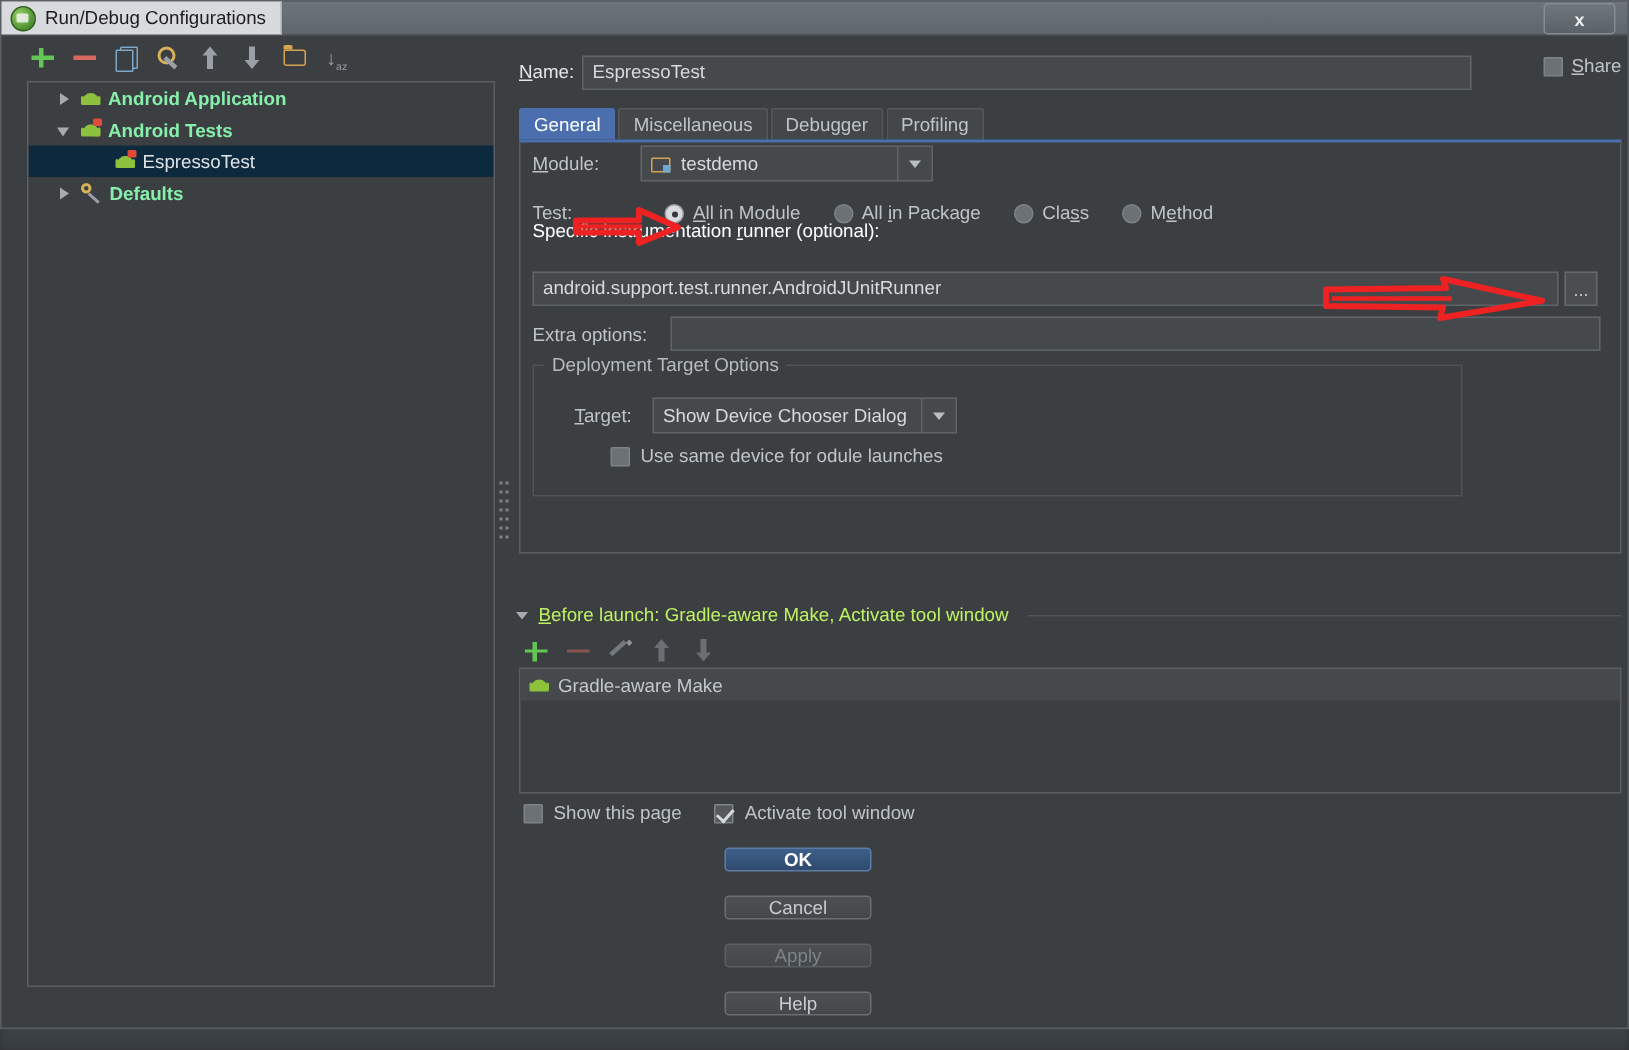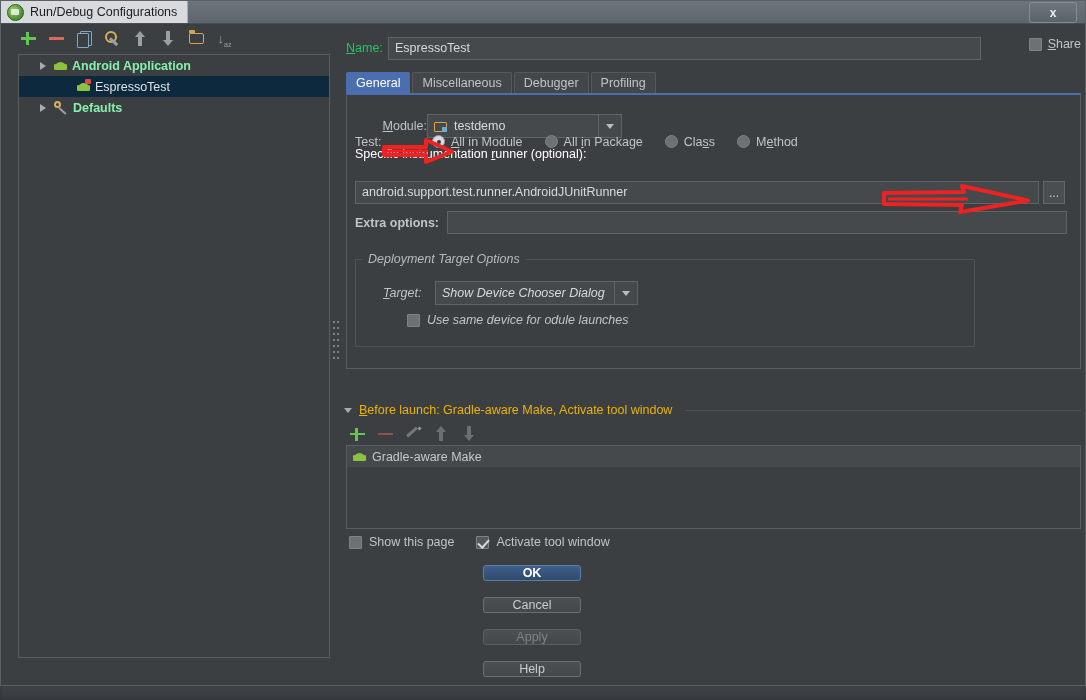--- a/index.html
+++ b/index.html
@@ -106,21 +106,21 @@
 
   
   #splitter{position:absolute;left:331px;top:320px;width:9px;height:44px;}
   #splitter i{position:absolute;width:2px;height:2px;background:#7d8286;}
 
   
   #rightpane{position:absolute;left:340px;top:24px;width:740px;height:640px;}
 
   .row{display:flex;align-items:center;}
   #namerow{position:absolute;left:5px;top:11px;width:735px;height:24px;}
-  #namerow label{color:#22c55e;width:42px;}
+  #namerow label{color:#e5e5e5;width:42px;}
   .u{text-decoration:underline;}
   .field{
     background:#45494b;border:1px solid #5f6468;box-sizing:border-box;
     color:#d6dade;height:23px;line-height:21px;padding:0 6px;font-size:12.5px;
     white-space:nowrap;overflow:hidden;
   }
   #nameinput{width:593px;}
   #sharebox{position:absolute;right:0;top:12px;display:flex;align-items:center;gap:6px;}
   .cbx{width:13px;height:13px;background:#6b7175;border:1px solid #7d8387;
      box-sizing:border-box;border-radius:1px;position:relative;flex:none;}
@@ -135,72 +135,72 @@
      background:#43474a;border:1px solid #55595c;border-bottom:none;
      border-radius:2px 2px 0 0;color:#bfc4c8;}
   .tab.active{background:#4b6eaf;border-color:#4b6eaf;color:#ffffff;}
 
   #tabpanel{
     position:absolute;left:5px;top:68px;width:735px;height:276px;
     border:1px solid #5a5e60;border-top:2px solid #4b6eaf;box-sizing:border-box;
     background:#3c3f41;
   }
   .tp-row{position:absolute;display:flex;align-items:center;}
-  #moduleRow{left:8px;top:19px;text-align:right;}
+  #moduleRow{left:8px;top:2px;}
   #moduleRow .cap{color:#bfc4c8;width:72px;}
   .combo{display:flex;align-items:center;height:24px;background:#45494b;
      border:1px solid #5f6468;box-sizing:border-box;}
   .combo .val{padding:0 8px 0 6px;color:#d6dade;display:flex;align-items:center;gap:6px;white-space:nowrap;}
   .combo .arrow{width:22px;height:22px;border-left:1px solid #5f6468;display:flex;
      align-items:center;justify-content:center;}
   .combo .arrow:after{content:"";border-left:4.5px solid transparent;
      border-right:4.5px solid transparent;border-top:5px solid #b9bec2;}
   .modicon{width:14px;height:13px;position:relative;flex:none;}
   .modicon:before{content:"";position:absolute;left:0;top:2px;width:13px;height:10px;
      border:1.5px solid #d6a44e;box-sizing:border-box;border-radius:1px;}
   .modicon:after{content:"";position:absolute;right:1px;bottom:1px;width:5px;height:5px;
      background:#6fa8d0;}
 
-  #testRow{left:8px;top:40px;gap:5px;}
+  #testRow{left:8px;top:40px;gap:16px;}
   #testRow .cap{color:#bfc4c8;width:72px;}
   .radiogrp{display:flex;align-items:center;}
-  .radio{display:flex;align-items:flex-start;gap:6px;margin-right:22px;}
+  .radio{display:flex;align-items:flex-end;gap:6px;margin-right:22px;}
   .rdot{width:13px;height:13px;border-radius:50%;background:#6b7175;
      border:1px solid #7d8387;box-sizing:border-box;position:relative;flex:none;}
   .rdot.on{background:#d8dcdf;border-color:#9aa0a4;}
   .rdot.on:after{content:"";position:absolute;left:3.5px;top:3.5px;width:4px;height:4px;
      border-radius:50%;background:#35383a;}
 
   #runnerLbl{position:absolute;left:8px;top:52px;color:#ffffff;}
   #runnerRow{position:absolute;left:8px;top:86px;display:flex;align-items:center;gap:4px;}
   #runnerField{width:684px;}
   .ellipsisbtn{width:22px;height:23px;background:#4a4e50;border:1px solid #63686c;
      box-sizing:border-box;color:#c6cacd;font-size:12px;display:flex;
      align-items:center;justify-content:center;line-height:8px;}
 
-  #extraRow{position:absolute;left:8px;top:116px;display:flex;align-items:center;font-weight:bold;}
+  #extraRow{position:absolute;left:8px;top:116px;display:flex;align-items:center;}
   #extraRow .cap{color:#bfc4c8;width:92px;}
   #extraField{width:620px;}
 
-  #deployGroup{position:absolute;left:8px;top:164px;width:620px;height:88px;font-style:italic;}
+  #deployGroup{position:absolute;left:8px;top:148px;width:620px;height:88px;}
   #deployGroup .glegend{position:absolute;left:8px;top:-7px;background:#3c3f41;
      padding:0 5px;color:#b6bbbf;font-size:12.5px;}
   #deployGroup .gbox{position:absolute;inset:0;border:1px solid #4f5355;
      box-sizing:border-box;border-radius:1px;}
   #targetRow{position:absolute;left:28px;top:22px;display:flex;align-items:center;}
   #targetRow .cap{color:#bfc4c8;width:52px;}
   #sameDeviceRow{position:absolute;left:52px;top:54px;display:flex;align-items:center;gap:7px;}
 
   
   #blHeader{position:absolute;left:3px;top:378px;display:flex;align-items:center;gap:5px;width:737px;}
   #blHeader .tw{width:10px;height:10px;position:relative;flex:none;}
   #blHeader .tw:after{content:"";position:absolute;left:0;top:3px;
      border-left:4.5px solid transparent;border-right:4.5px solid transparent;
      border-top:5.5px solid #a6abaf;}
-  #blHeader .txt{color:#eab308;white-space:nowrap;}
+  #blHeader .txt{color:#bef264;white-space:nowrap;}
   #blHeader .rule{flex:1;height:1px;background:#4f5355;margin-left:8px;}
 
   #blToolbar{position:absolute;left:8px;top:400px;display:flex;align-items:center;gap:11px;}
   .ic-pencil:before{content:"";position:absolute;left:2px;top:10px;width:13px;height:2.6px;
      background:#9aa0a6;transform:rotate(-42deg);transform-origin:left center;}
   .ic-pencil:after{content:"";position:absolute;left:13px;top:1.5px;width:3px;height:3px;
      background:#c9ced2;transform:rotate(-42deg);}
 
   #blList{position:absolute;left:5px;top:420px;width:735px;height:84px;
      border:1px solid #5a5e60;box-sizing:border-box;background:#3c3f41;}
@@ -260,20 +260,27 @@
     </div>
 
     <div id="tree">
 
       <div class="trow bold" style="padding-left:18px;">
         <span class="twisty closed"></span>
         <span class="droid"></span>
         <span>Android Application</span>
       </div>
 
+      <div class="trow bold" style="padding-left:18px;">
+        <span class="twisty open"></span>
+        <span class="droid test">
+            <i class="flag"></i>
+          </span>
+        <span>Android Tests</span>
+      </div>
 
       <div class="trow sel" style="padding-left:58px;">
         <span class="droid test">
             <i class="flag"></i>
           </span>
         <span>EspressoTest</span>
       </div>
 
       <div class="trow bold" style="padding-left:18px;">
         <span class="twisty closed"></span>

